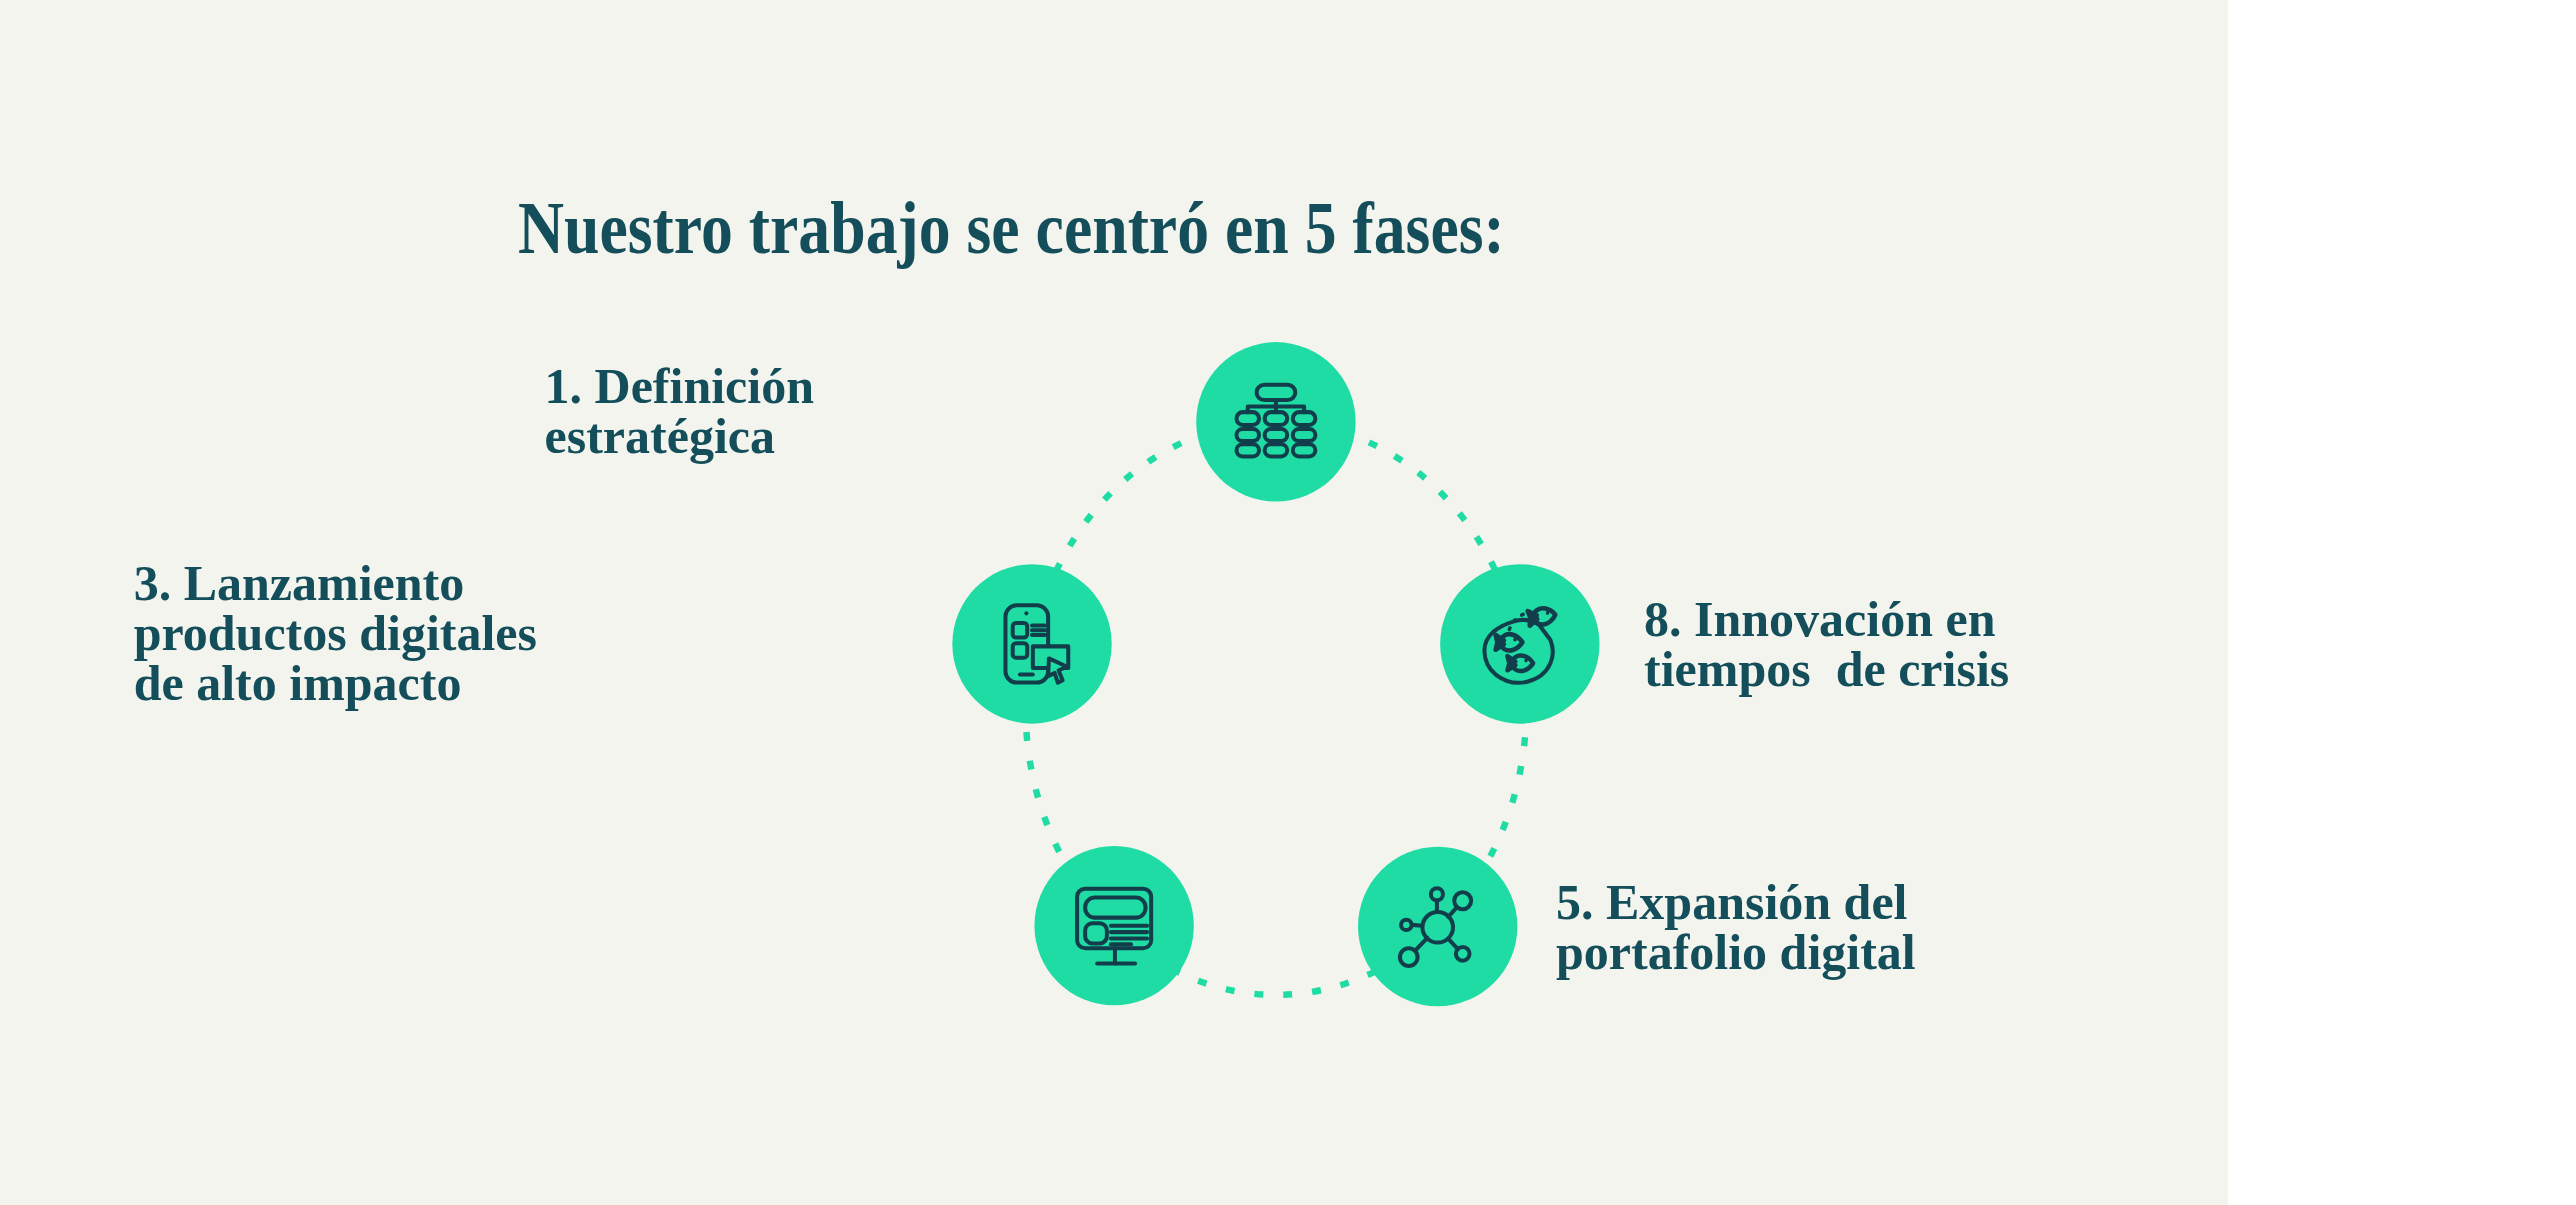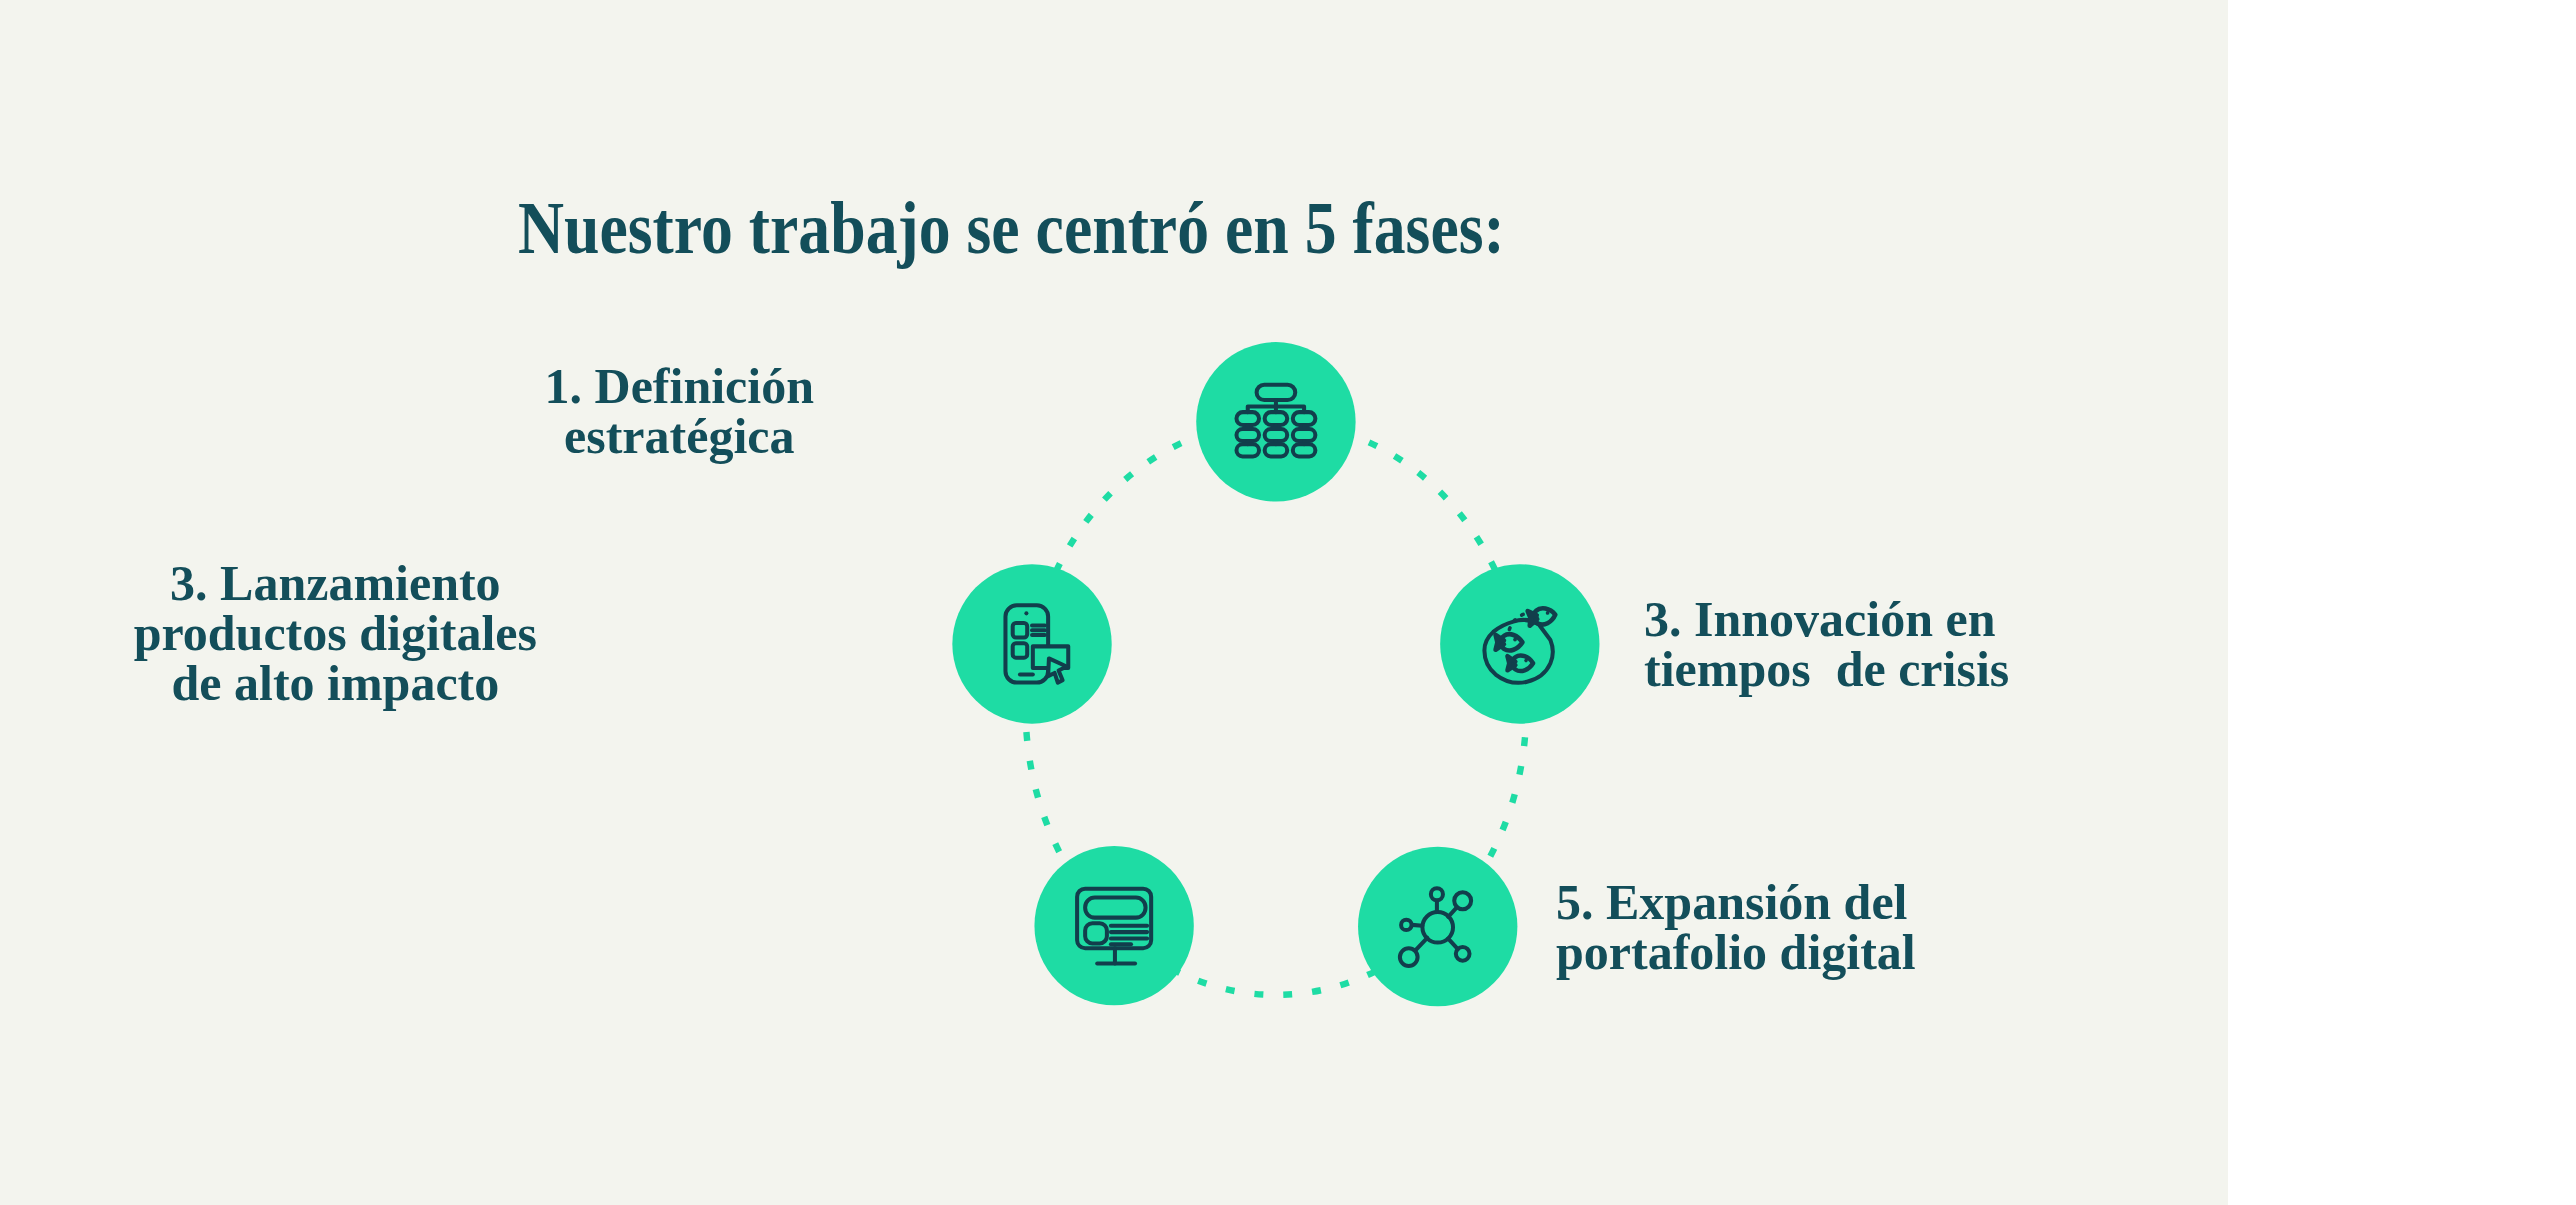--- a/index.html
+++ b/index.html
@@ -44,21 +44,21 @@
   .ic .mask { fill: #1EDCA4; }
   .ic .fill { fill: #123E4C; stroke: none; }
   .label {
     position: absolute;
     font-size: 50px;
     line-height: 50px;
     font-weight: 700;
     color: #134E5A;
     white-space: pre-wrap;
   }
-  .r { text-align: center; }
+  .r { text-align: left; }
   .l1 { top: 361px;  right: 1414px; }
   .l2 { top: 558px;  right: 1691px; }
   .l3 { top: 880px; right: 1600px; }
   .l4 { top: 594px;  left: 1644px; }
   .l5 { top: 877px; left: 1556px; }
 </style>
 </head>
 <body>
 
 <div class="stage">
@@ -160,19 +160,19 @@
         <circle cx="31" cy="34" r="8.5"></circle>
       </g>
     </g>
   </svg>
 
   <div class="label r l1">1. Definición
 estratégica</div>
   <div class="label r l2">3. Lanzamiento
 productos digitales
 de alto impacto</div>
-  <div class="label l4">3. Innovación en
+  <div class="label l4">8. Innovación en
 tiempos  de crisis</div>
   <div class="label l5">5. Expansión del
 portafolio digital</div>
 
 </div>
 
 
 </body></html>

